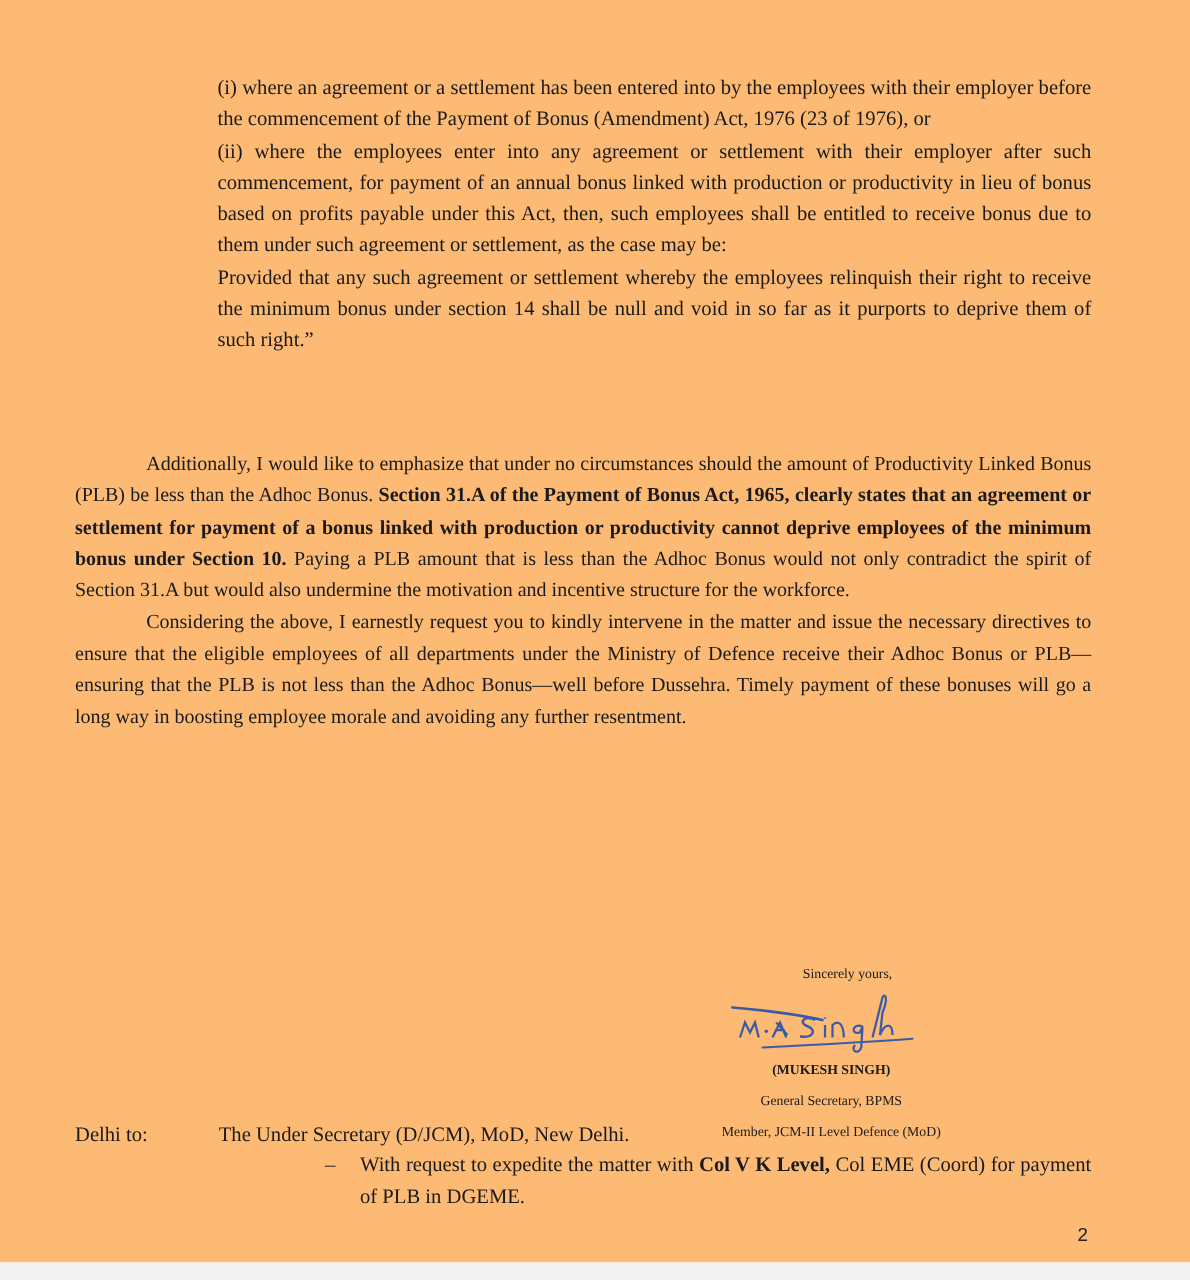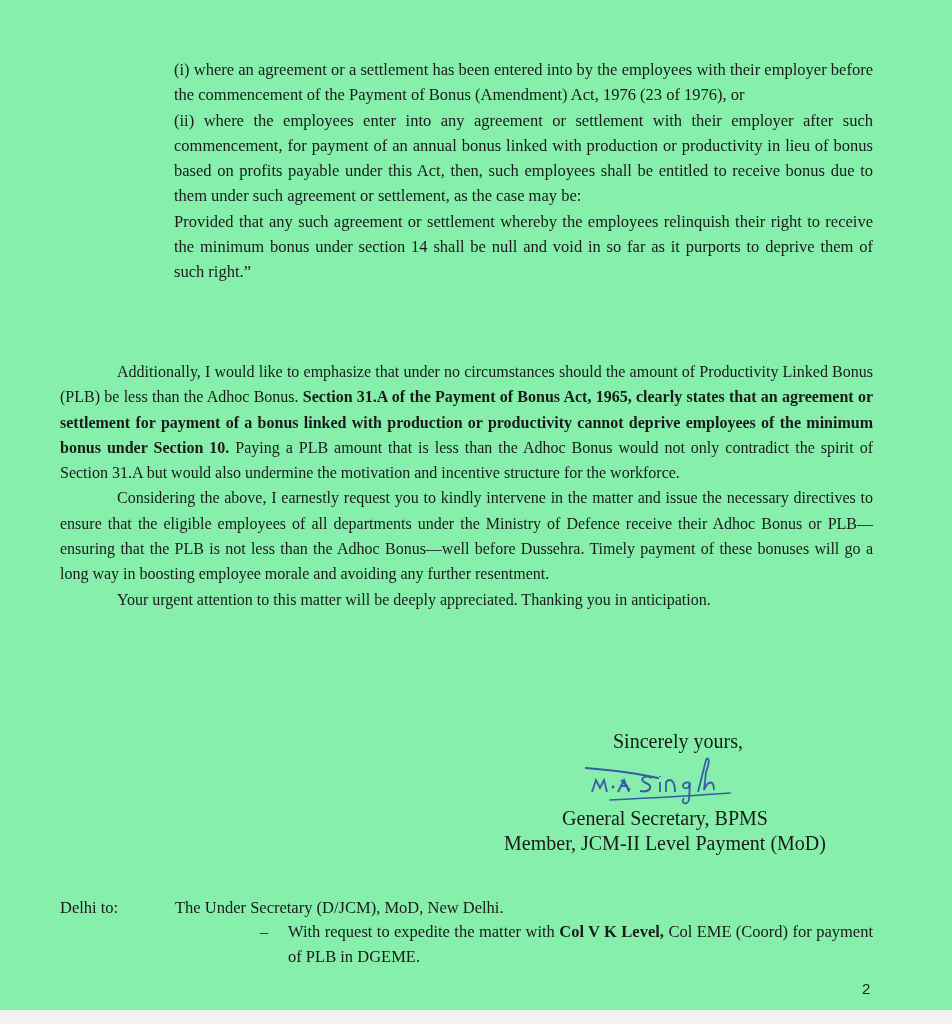--- a/index.html
+++ b/index.html
@@ -1,36 +1,36 @@
 <!DOCTYPE html>
 <html><head>
 <meta charset="utf-8">
 <style>
   html, body { margin: 0; padding: 0; }
   body {
     width: 952px; height: 1024px; overflow: hidden; position: relative;
     background: #ffffff; color: #1a1a1a;
     font-family: "Liberation Serif", serif;
   }
-  .page { position: absolute; left: 0; top: 0; width: 952px; height: 1010px; background: #86efac; }
+  .page { position: absolute; left: 0; top: 0; width: 952px; height: 1010px; background: #fdba74; }
   .bottom-strip { position: absolute; left: 0; top: 1010px; width: 952px; height: 14px; background: #f2f2f2; }
   .quote-block {
     position: absolute; left: 174px; top: 57px; width: 699px;
     font-size: 16.5px; line-height: 25.3px; text-align: justify;
   }
   .quote-block p { margin: 0; }
   .body-block {
     position: absolute; left: 60px; top: 359px; width: 813px;
     font-size: 16px; line-height: 25.3px; text-align: justify;
   }
   .body-block p { margin: 0; text-indent: 57px; }
   .body-block b { font-weight: bold; }
   .sign-block {
-    position: absolute; left: 500px; top: 729px; width: 330px;
-    text-align: center; font-size: 20px; line-height: 25px;
+    position: absolute; left: 500px; top: 767px; width: 330px;
+    text-align: center; font-size: 11px; line-height: 25px;
   }
   .sign-block .closing { display: block; margin-left: 26px; }
   .sign-block .name { font-weight: bold; display: block; }
   .sign-block .line { display: block; }
   .signature { display: block; height: 50px; margin: 2px 0 0 0; position: relative; }
   .signature svg { position: absolute; left: 80px; top: 0; }
   .copy-block { position: absolute; left: 60px; top: 895px; width: 813px; font-size: 16.5px; line-height: 25px; }
   .copy-label { position: absolute; left: 0; top: 0; }
   .copy-to { position: absolute; left: 115px; top: 0; }
   .copy-note { position: absolute; left: 200px; top: 24px; width: 613px; text-align: justify; }
@@ -48,41 +48,41 @@
 
   <div class="quote-block">
     <p>(i) where an agreement or a settlement has been entered into by the employees with their employer before the commencement of the Payment of Bonus (Amendment) Act, 1976 (23 of 1976), or</p>
     <p>(ii) where the employees enter into any agreement or settlement with their employer after such commencement, for payment of an annual bonus linked with production or productivity in lieu of bonus based on profits payable under this Act, then, such employees shall be entitled to receive bonus due to them under such agreement or settlement, as the case may be:</p>
     <p>Provided that any such agreement or settlement whereby the employees relinquish their right to receive the minimum bonus under section 14 shall be null and void in so far as it purports to deprive them of such right.”</p>
   </div>
 
   <div class="body-block">
     <p><span>Additionally, I would like to emphasize that under no circumstances should the amount of Productivity Linked Bonus (PLB) be less than the Adhoc Bonus. </span><b>Section 31.A of the Payment of Bonus Act, 1965, clearly states that an agreement or settlement for payment of a bonus linked with production or productivity cannot deprive employees of the minimum bonus under Section 10.</b><span> Paying a PLB amount that is less than the Adhoc Bonus would not only contradict the spirit of Section 31.A but would also undermine the motivation and incentive structure for the workforce.</span></p>
     <p>Considering the above, I earnestly request you to kindly intervene in the matter and issue the necessary directives to ensure that the eligible employees of all departments under the Ministry of Defence receive their Adhoc Bonus or PLB—ensuring that the PLB is not less than the Adhoc Bonus—well before Dussehra. Timely payment of these bonuses will go a long way in boosting employee morale and avoiding any further resentment.</p>
-    <p>Your urgent attention to this matter will be deeply appreciated. Thanking you in anticipation.</p>
   </div>
 
   <div class="sign-block">
     <span class="closing">Sincerely yours,</span>
     <span class="signature">
       <svg width="170" height="50" viewBox="0 0 170 50">
         <path d="M6 12 C30 14, 60 18, 78 22" stroke="#3a5ba8" stroke-width="2.2" fill="none" stroke-linecap="round"></path>
         <path d="M12 36 L16 24 L20 32 L24 24 L27 36" stroke="#3a5ba8" stroke-width="1.8" fill="none"></path>
         <circle cx="33" cy="31" r="1.4" fill="#3a5ba8"></circle>
         <path d="M38 36 L44 24 L49 36 M40 30 L48 30 M41 24 L50 34" stroke="#3a5ba8" stroke-width="1.8" fill="none"></path>
         <path d="M72 22 C64 18, 58 24, 66 27 C74 30, 70 37, 60 35" stroke="#3a5ba8" stroke-width="2" fill="none"></path>
         <path d="M80 26 L80 36 M80 20 L80 21" stroke="#3a5ba8" stroke-width="1.8" fill="none"></path>
         <path d="M86 36 L86 26 C90 22, 95 24, 95 36" stroke="#3a5ba8" stroke-width="1.8" fill="none"></path>
         <path d="M110 27 C102 24, 100 34, 108 32 L110 27 L109 44 C107 50, 100 47, 104 42" stroke="#3a5ba8" stroke-width="1.8" fill="none"></path>
         <path d="M118 36 L126 4 C128 0, 131 4, 126 16 L124 34 C128 24, 134 24, 134 34" stroke="#3a5ba8" stroke-width="1.8" fill="none"></path>
         <path d="M30 44 C70 42, 110 40, 150 37" stroke="#3a5ba8" stroke-width="1.6" fill="none" stroke-linecap="round"></path>
       </svg>
     </span>
+    <span class="name">(MUKESH SINGH)</span>
     <span class="line">General Secretary, BPMS</span>
-    <span class="line">Member, JCM-II Level Payment (MoD)</span>
+    <span class="line">Member, JCM-II Level Defence (MoD)</span>
   </div>
 
   <div class="copy-block">
     <span class="copy-label">Delhi to:</span>
     <span class="copy-to">The Under Secretary (D/JCM), MoD, New Delhi.</span>
     <div class="copy-note">
       <span class="copy-dash">–</span>
       <span class="copy-text"><span>With request to expedite the matter with </span><b>Col V K Level,</b><span> Col EME (Coord) for payment of PLB in DGEME.</span></span>
     </div>
   </div>

